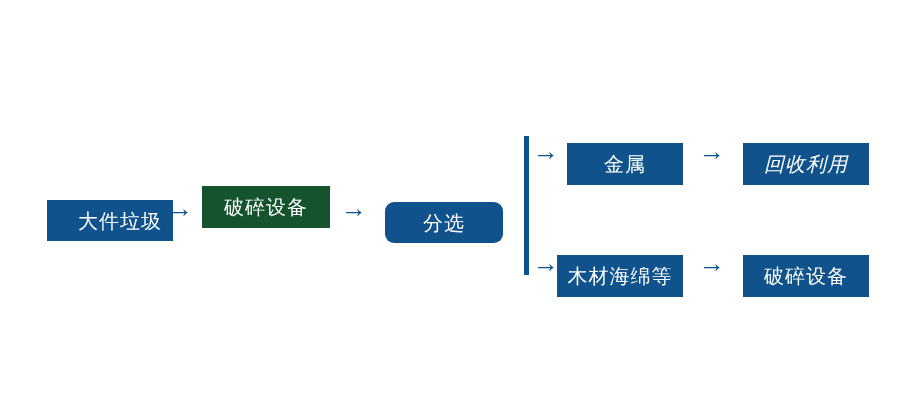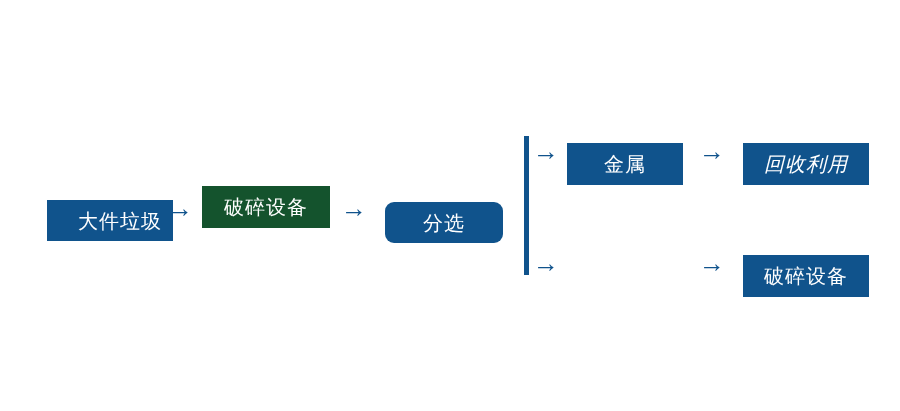--- a/index.html
+++ b/index.html
@@ -92,18 +92,19 @@
   <div class="arrow" id="arrow-branch-top">→</div>
 
   <div class="node blue" id="node-metal">金属</div>
 
   <div class="arrow" id="arrow-3">→</div>
 
   <div class="node blue" id="node-recycle">回收利用</div>
 
   <div class="arrow" id="arrow-branch-bottom">→</div>
 
+  <div class="node blue" id="node-wood">木材海绵等</div>
 
   <div class="arrow" id="arrow-4">→</div>
 
   <div class="node blue" id="node-fuel">破碎设备</div>
 
 </div>
 
 </body></html>

